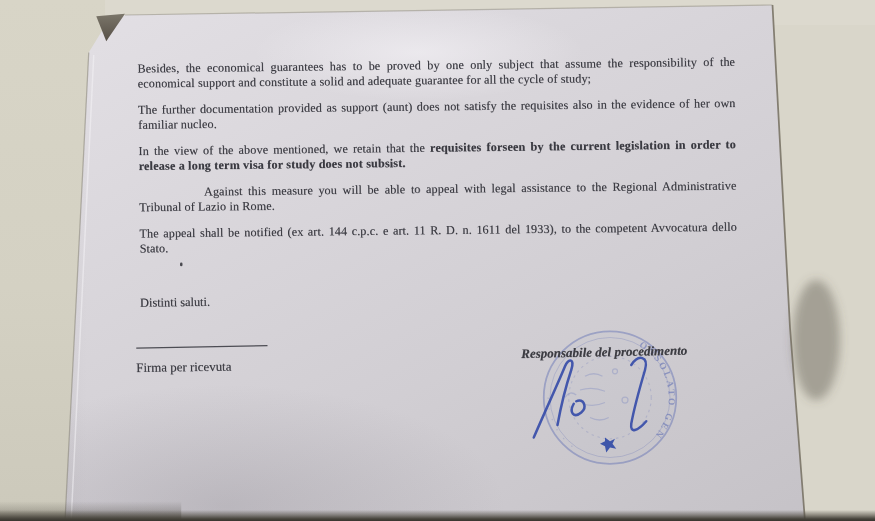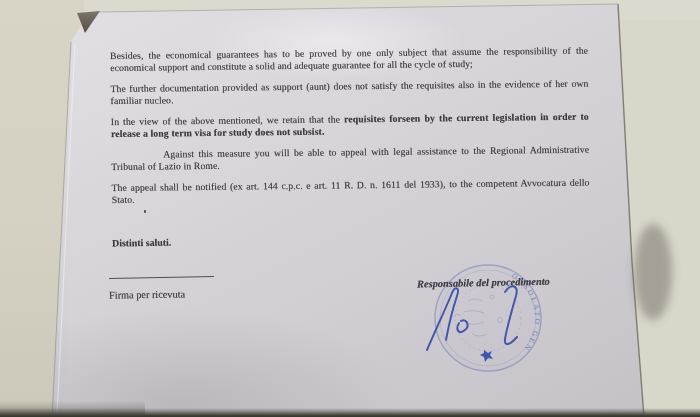--- a/index.html
+++ b/index.html
@@ -37,21 +37,21 @@
     text-shadow:0.2px 0.2px 0.5px rgba(56,56,64,0.5);
   }
   .doc p{margin:0 0 10px 0;}
   .doc p.indent{text-indent:52px;}
   .doc b{letter-spacing:0.15px;}
   .abs-text{
     position:absolute;z-index:4;color:#3a3a41;font-size:9.9px;
     text-shadow:0.2px 0.2px 0.5px rgba(56,56,64,0.5);
     transform:rotate(-0.8deg);
   }
-  .closing{left:112px;top:237px;font-weight:bold;}
+  .closing{left:112px;top:237px;}
   .firma{left:109px;top:289px;font-size:10.3px;}
   .resp{
     left:417px;top:277px;font-style:italic;font-weight:bold;font-size:10.4px;
     transform:rotate(-1.2deg);color:#3c3c42;
   }
   .sig-rule{
     position:absolute;left:109px;top:277px;width:105px;height:1px;z-index:4;
     background:#4d4d54;transform:rotate(-1deg);
   }
   .ink-speck{

